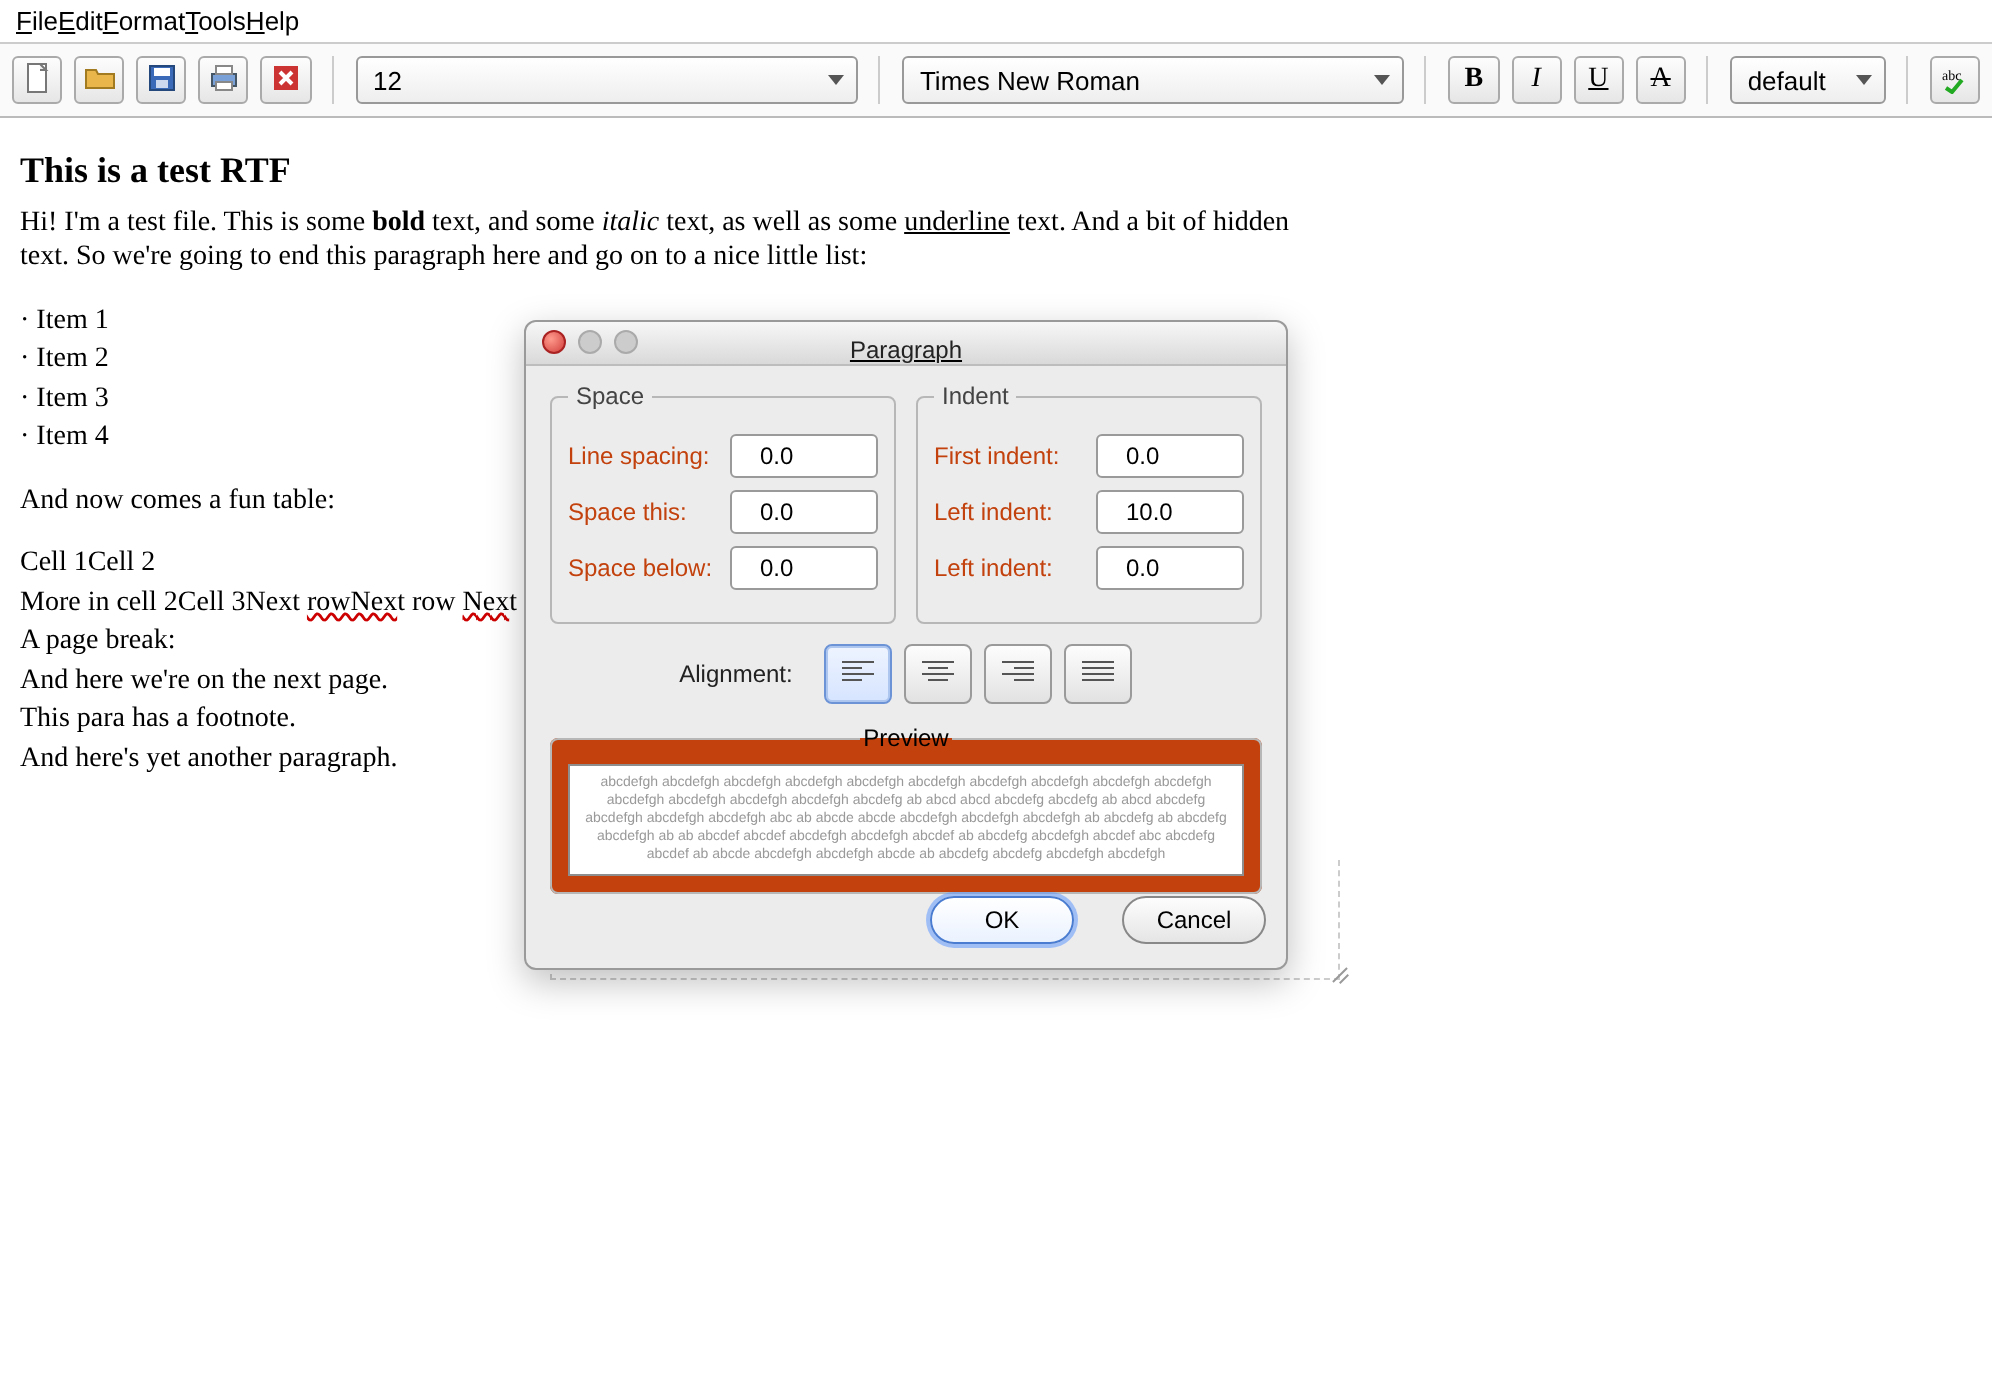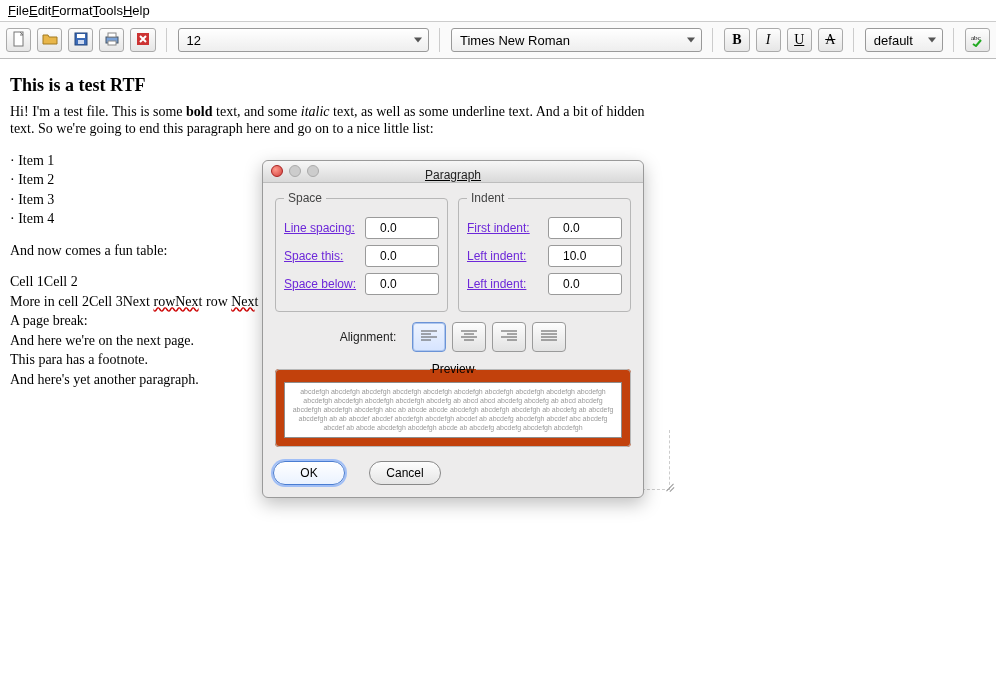--- a/index.html
+++ b/index.html
@@ -81,21 +81,21 @@
     font-size: 14px;
     line-height: 1.25;
     position: absolute;
     left: 0; right: 320px; top: 56px; bottom: 0;
     overflow: hidden;
   }
   .doc h1 { margin: 0 0 6px 0; font-size: 18px; font-weight: bold; }
   .doc p { margin: 2px 0; }
   .doc .b { font-weight: bold; }
   .doc .i { font-style: italic; }
-  .doc .u { }
+  .doc .u { text-decoration: underline; }
   .doc .squig { text-decoration: underline wavy #c00; }
 
   
   .editarea {
     position: absolute;
     left: 275px;
     top: 430px;
     width: 395px;
     height: 60px;
     border: 1px dashed #ccc;
@@ -164,21 +164,21 @@
     padding: 0 4px;
     color: #444;
     font-size: 12px;
   }
   .row {
     display: flex;
     align-items: center;
     justify-content: space-between;
     margin: 6px 0;
   }
-  .row label { color: #6d28d9; text-decoration: underline; }
+  .row label { color: #c2410c; }
   .row input[type=text] {
     width: 74px;
     height: 22px;
     border: 1px solid #9a9a9a;
     border-radius: 3px;
     padding: 0 14px;
     font-size: 12px;
     background: #fff;
   }
 
@@ -220,23 +220,23 @@
     border: 1px solid #8e8e8e;
     padding: 4px 6px;
     font-size: 7px;
     color: #999;
     line-height: 1.3;
     overflow: hidden;
   }
 
   .dlg-buttons {
     display: flex;
-    justify-content: flex-start;
+    justify-content: flex-end;
     gap: 24px;
-    margin-top: 14px;
+    margin-top: 1px;
   }
   .pillbtn {
     min-width: 72px;
     height: 24px;
     border: 1px solid #888;
     border-radius: 12px;
     background: linear-gradient(#fdfdfd,#e5e5e5);
     display: flex; align-items: center; justify-content: center;
     font-size: 12px;
     cursor: default;

